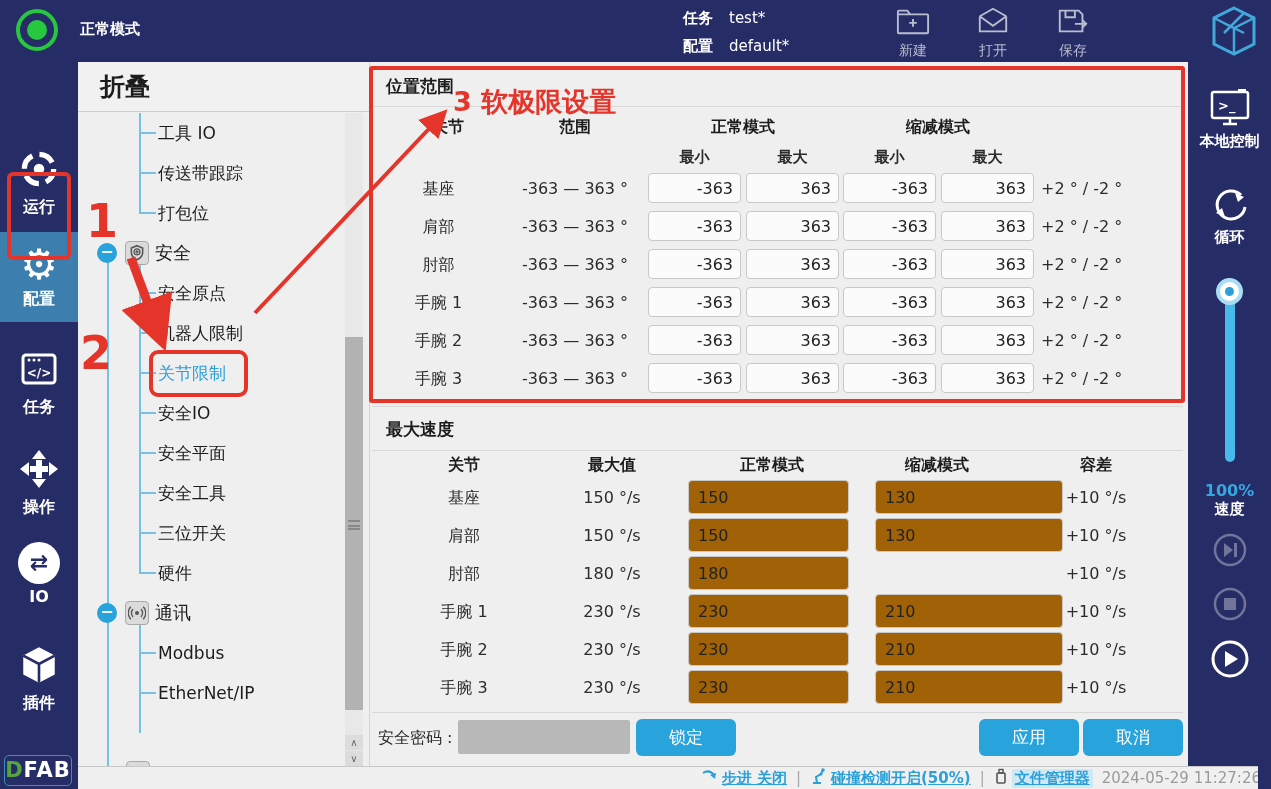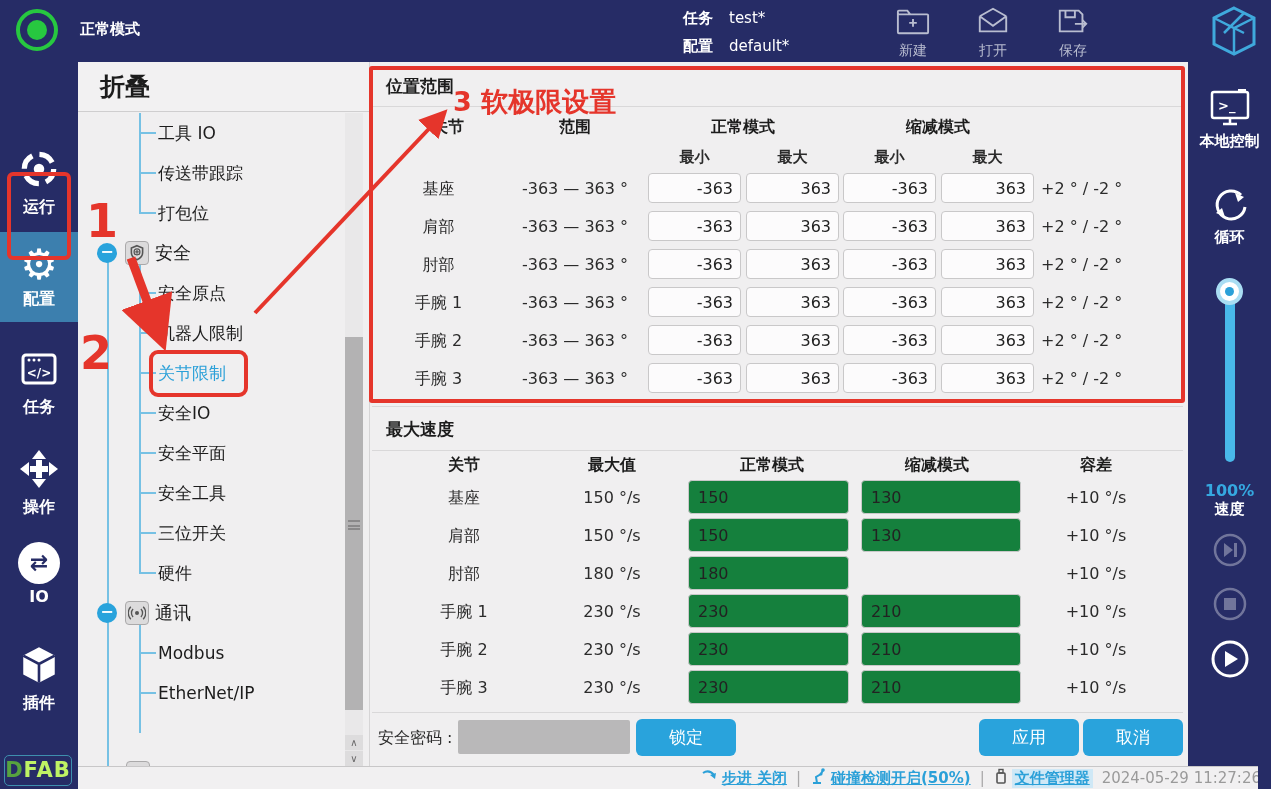--- a/index.html
+++ b/index.html
@@ -20,21 +20,21 @@
   .tb-logo { position:absolute; left:1206px; top:4px; width:56px; height:54px; }
 
   
   .lsidebar { position:absolute; left:0; top:62px; width:78px; height:727px; background:#262c66; z-index:5; }
   .ls-item { position:absolute; left:0; width:78px; text-align:center; color:#fff; cursor:pointer; }
   .ls-item .llabel { font-size:16px; font-weight:600; margin-top:3px; }
   .ls-item.active { background:#3c7fae; padding:12px 0; }
   .glyph-gear { font-size:42px; line-height:42px; }
   .io-circle { width:42px; height:42px; margin:0 auto; background:#fff; border-radius:50%; color:#262c66; font-size:22px; font-weight:bold; line-height:42px; }
   .dfab { position:absolute; left:4px; top:693px; width:68px; height:31px; border:1px solid #3e8fae; border-radius:5px; text-align:center; line-height:29px; font-size:21px; font-weight:bold; letter-spacing:1px; }
-  .dfab .d { color:#57a33f; } .dfab .fab { color:#bef264; }
+  .dfab .d { color:#57a33f; } .dfab .fab { color:#ffffff; }
 
   
   .treepanel { position:absolute; left:78px; top:62px; width:292px; height:704px; background:#f0eff0; overflow:hidden; border-right:1px solid #d6d5d6; }
   .tree-header { position:absolute; left:0; top:0; width:292px; height:50px; border-bottom:1px solid #cfcecf; font-size:25px; font-weight:bold; color:#1c1c1c; line-height:50px; padding-left:22px; background:#f2f1f2; }
   .t-line { position:absolute; width:2px; background:#76c1e4; }
   .t-row { position:absolute; left:0; width:260px; height:34px; display:flex; align-items:center; cursor:pointer; }
   .t-stub { width:17px; height:2px; background:#76c1e4; margin-left:61px; }
   .t-label { font-size:17px; color:#1c1c1c; margin-left:2px; white-space:nowrap; }
   .t-label.sel { color:#2ba0d8; }
   .t-circle { width:20px; height:20px; margin-left:19px; background:#29a3dc; border-radius:50%; color:#fff; text-align:center; line-height:17px; font-size:16px; font-weight:bold; flex:none; }
@@ -54,22 +54,22 @@
   .sth { position:absolute; font-size:15px; font-weight:600; color:#2b2b2b; text-align:center; }
   .pr-row, .sp-row { position:absolute; left:0; width:811px; height:38px; }
   .cell { position:absolute; top:8px; font-size:16px; color:#2b2b2b; }
   .cell-joint { left:0; width:133px; text-align:center; }
   .cell-range { left:133px; width:140px; text-align:center; }
   .nin { position:absolute; top:2px; height:30px; font-size:16px; color:#222; background:#fcfbfc; border:1px solid #c9c8c9; border-radius:4px; text-align:right; padding-right:7px; font-family:inherit; }
   .in1{left:276px;width:93px}.in2{left:374px;width:93px}.in3{left:471px;width:93px}.in4{left:569px;width:93px}
   .cell-suffix { left:669px; width:140px; text-align:left; }
   .cell-joint2 { left:0; width:184px; text-align:center; }
   .cell-max { left:150px; width:180px; text-align:center; }
-  .sin { position:absolute; top:0; height:34px; font-size:16px; color:#222; background:#15803d; border:1px solid #c9c8c9; border-radius:4px; text-align:left; padding-left:9px; font-family:inherit; }
-  .sin1{left:316px;width:161px}.sin2{left:489px;width:160px}
+  .sin { position:absolute; top:0; height:34px; font-size:16px; color:#222; background:#a16207; border:1px solid #c9c8c9; border-radius:4px; text-align:left; padding-left:9px; font-family:inherit; }
+  .sin1{left:316px;width:161px}.sin2{left:503px;width:188px}
   .cell-tol { left:644px; width:160px; text-align:center; }
   .pw-label { position:absolute; left:6px; top:666px; font-size:16px; color:#2b2b2b; }
   .pw-input { position:absolute; left:86px; top:658px; width:172px; height:34px; background:#b9b8b9; border:none; border-radius:2px; }
   .btn { position:absolute; top:657px; width:100px; height:37px; background:#29a3dc; color:#fff; border:none; border-radius:6px; font-size:17px; font-family:inherit; cursor:pointer; }
   .btn-lock{left:264px;} .btn-apply{left:607px;} .btn-cancel{left:711px;}
 
   
   .rsidebar { position:absolute; left:1188px; top:62px; width:83px; height:704px; background:#262c66; color:#fff; z-index:5; }
   .rs-label { position:absolute; left:0; width:83px; text-align:center; font-size:15px; font-weight:600; color:#fff; }
   .rs-icon { position:absolute; left:0; width:83px; text-align:center; }

